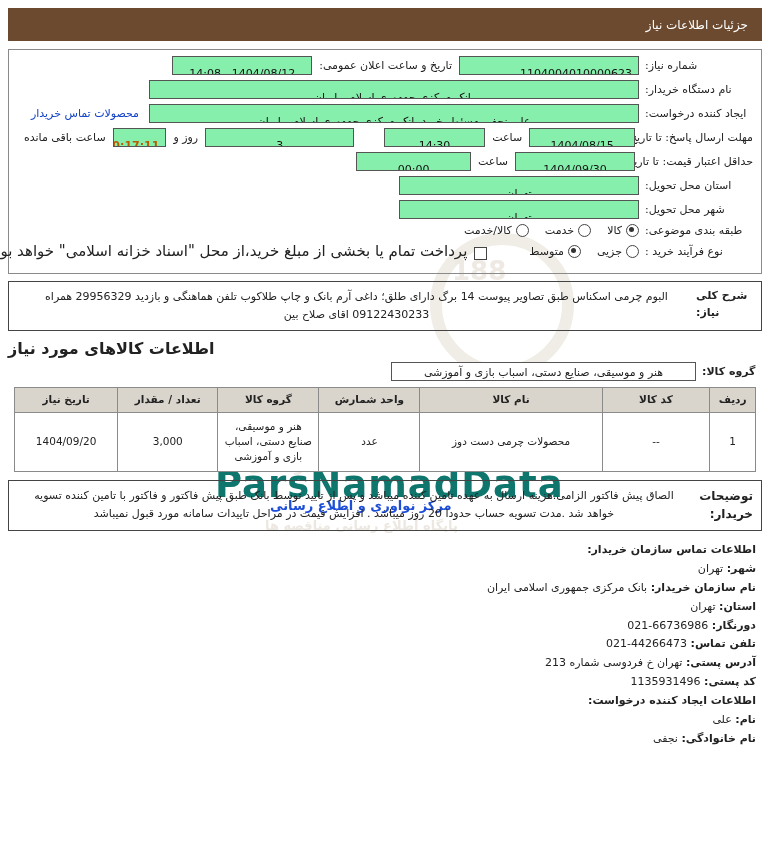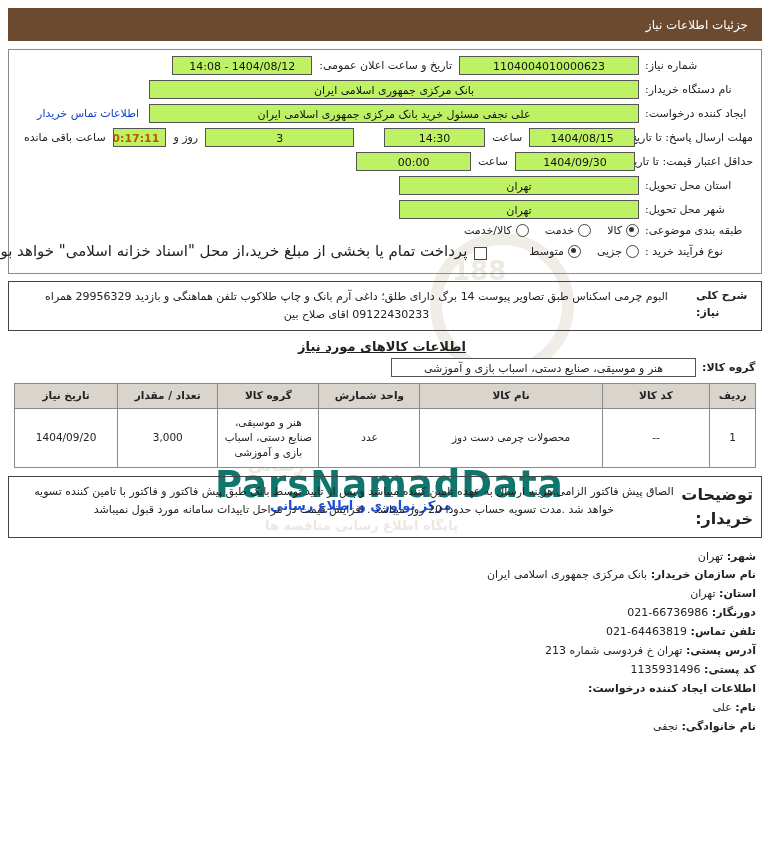--- a/index.html
+++ b/index.html
@@ -128,32 +128,32 @@
     text-align: left;
   }
   .lbl-w2 {
     width: 112px;
     flex: 0 0 112px;
     text-align: left;
     line-height: 1.25;
   }
   .fld {
     border: 1px solid #555;
-    background: #bef264;
+    background: #86efac;
     height: 19px;
     line-height: 19px;
     font-size: 11px;
-    padding: 0 6px;
+    padding: 7px 6px;
     box-sizing: border-box;
     text-align: center;
     color: #111;
     overflow: hidden;
     white-space: nowrap;
   }
-  .fld-num { width: 180px; }
+  .fld-num { width: 180px; text-align: right; }
   .fld-wide { width: 490px; text-align: center; }
   .fld-date { width: 120px; }
   .fld-time { width: 115px; }
   .fld-small { width: 60px; }
   .fld-count { width: 170px; }
   .fld-city { width: 240px; }
   .inline-lbl {
     font-size: 11px;
     padding: 0 7px;
     white-space: nowrap;
@@ -236,24 +236,23 @@
   .desc-body {
     flex: 1;
     font-size: 11px;
     line-height: 1.65;
     text-align: center;
     padding: 0 4px;
   }
 
   .section-title {
     margin: 8px 14px 4px 8px;
-    font-size: 13px;
-    font-weight: bold;
-    text-align: center;
-    text-decoration: underline;
+    font-size: 16px;
+    font-weight: bold;
+    text-align: left;
   }
 
   .goods-row {
     display: flex;
     align-items: center;
     margin: 0 8px 6px 8px;
   }
   .goods-lbl {
     width: 60px;
     flex: 0 0 60px;
@@ -302,21 +301,21 @@
     margin: 8px 8px 0 8px;
     border: 1px solid #444;
     padding: 6px 8px;
     display: flex;
     align-items: flex-start;
     box-sizing: border-box;
   }
   .exp-label {
     width: 62px;
     flex: 0 0 62px;
-    font-size: 16px;
+    font-size: 12px;
     font-weight: bold;
     text-align: right;
     line-height: 1.5;
   }
   .exp-body {
     flex: 1;
     font-size: 11px;
     line-height: 1.7;
     text-align: center;
     padding: 0 4px;
@@ -365,21 +364,21 @@
       </div>
 
       <div class="row">
         <div class="lbl lbl-w">نام دستگاه خریدار:</div>
         <div class="fld fld-wide">بانک مرکزی جمهوری اسلامی ایران</div>
       </div>
 
       <div class="row">
         <div class="lbl lbl-w">ایجاد کننده درخواست:</div>
         <div class="fld fld-wide">علی  نجفی مسئول خرید بانک مرکزی جمهوری اسلامی ایران</div>
-        <div class="link">اطلاعات تماس خریدار</div>
+        <div class="link">محصولات تماس خریدار</div>
       </div>
 
       <div class="row">
         <div class="lbl lbl-w2">مهلت ارسال پاسخ: تا تاریخ:</div>
         <div class="fld fld-date">1404/08/15</div>
         <div class="inline-lbl">ساعت</div>
         <div class="fld fld-time">14:30</div>
         <div style="width:34px"></div>
         <div class="fld fld-count">3</div>
         <div class="inline-lbl">روز و</div>
@@ -474,39 +473,40 @@
         </tr>
       </tbody>
     </table>
 
     <div class="exp-box">
       <div class="exp-label">توضیحات خریدار:</div>
       <div class="exp-body">الصاق پیش فاکتور الزامی.هزینه ارسال به عهده تامین کننده میباشد و پس از تایید توسط بانک طبق پیش فاکتور و فاکتور با تامین کننده تسویه خواهد شد .مدت تسویه حساب حدودا 20 روز میباشد . افزایش قیمت در مراحل تاییدات سامانه مورد قبول نمیباشد</div>
     </div>
 
     <div class="contact">
+      <div class="hdr">اطلاعات تماس سازمان خریدار:</div>
       <div>
         <span class="k">شهر:</span>
         <span>تهران</span>
       </div>
       <div>
         <span class="k">نام سازمان خریدار:</span>
         <span>بانک مرکزی جمهوری اسلامی ایران</span>
       </div>
       <div>
         <span class="k">استان:</span>
         <span>تهران</span>
       </div>
       <div>
         <span class="k">دورنگار:</span>
         <span>66736986-021</span>
       </div>
       <div>
         <span class="k">تلفن تماس:</span>
-        <span>64463819-021</span>
+        <span>44266473-021</span>
       </div>
       <div>
         <span class="k">آدرس پستی:</span>
         <span>تهران خ فردوسی شماره 213</span>
       </div>
       <div>
         <span class="k">کد پستی:</span>
         <span>1135931496</span>
       </div>
       <div class="hdr">اطلاعات ایجاد کننده درخواست:</div>

